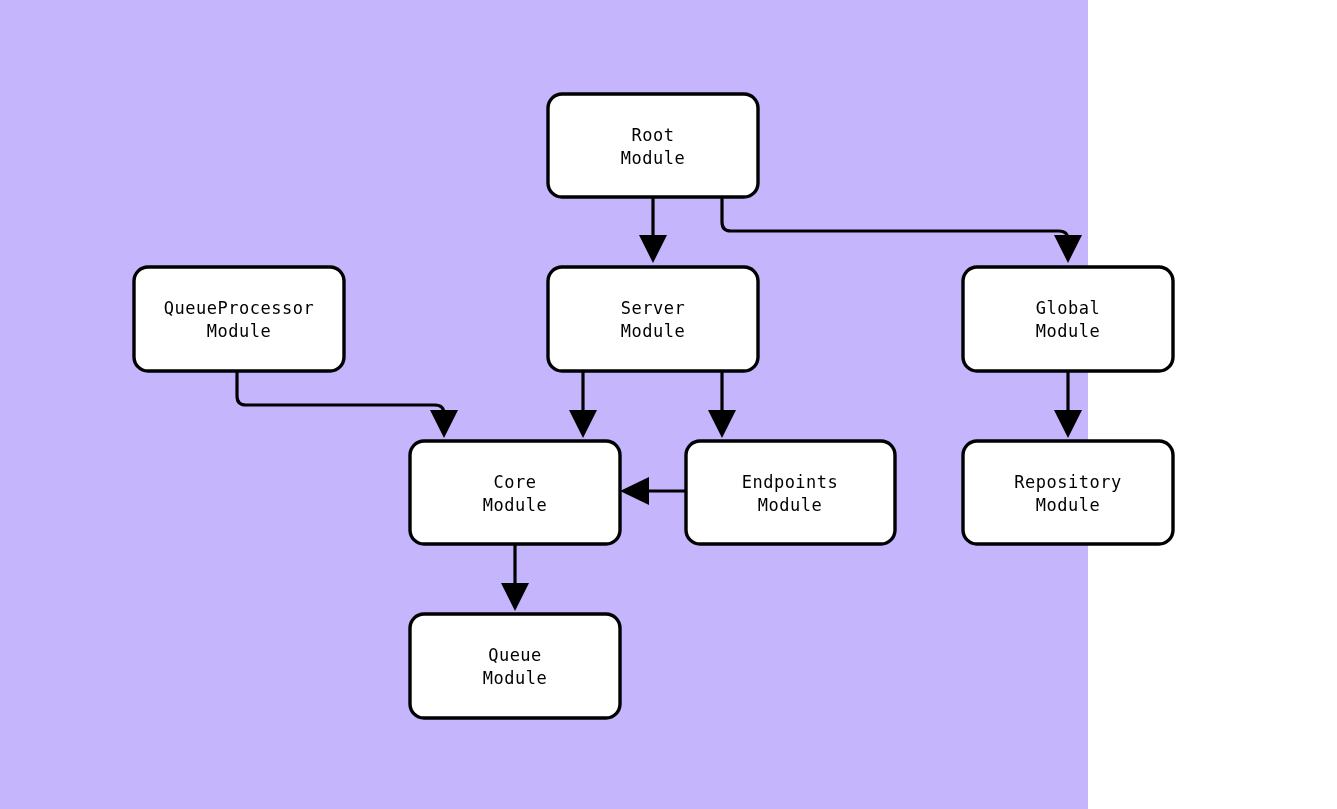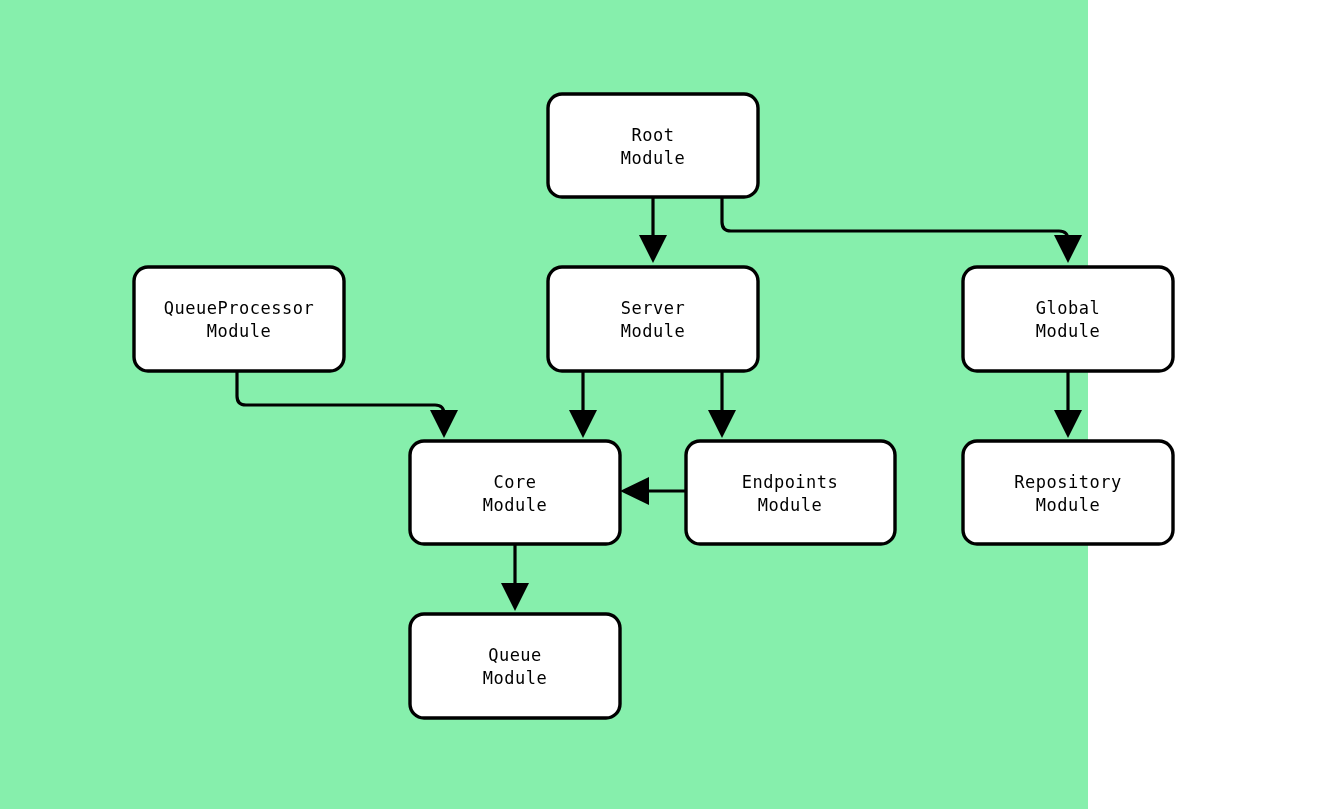--- a/index.html
+++ b/index.html
@@ -10,21 +10,21 @@
   body {
     width: 1337px;
     height: 809px;
     font-family: "DejaVu Sans Mono", monospace;
     overflow: hidden;
   }
   #diagram-root {
     position: relative;
     width: 1088px;
     height: 809px;
-    background: #86efac;
+    background: #c4b5fd;
   }
   svg#diagram-canvas {
     position: absolute;
     top: 0;
     left: 0;
     width: 1337px;
     height: 809px;
     display: block;
   }
   .node-box {

